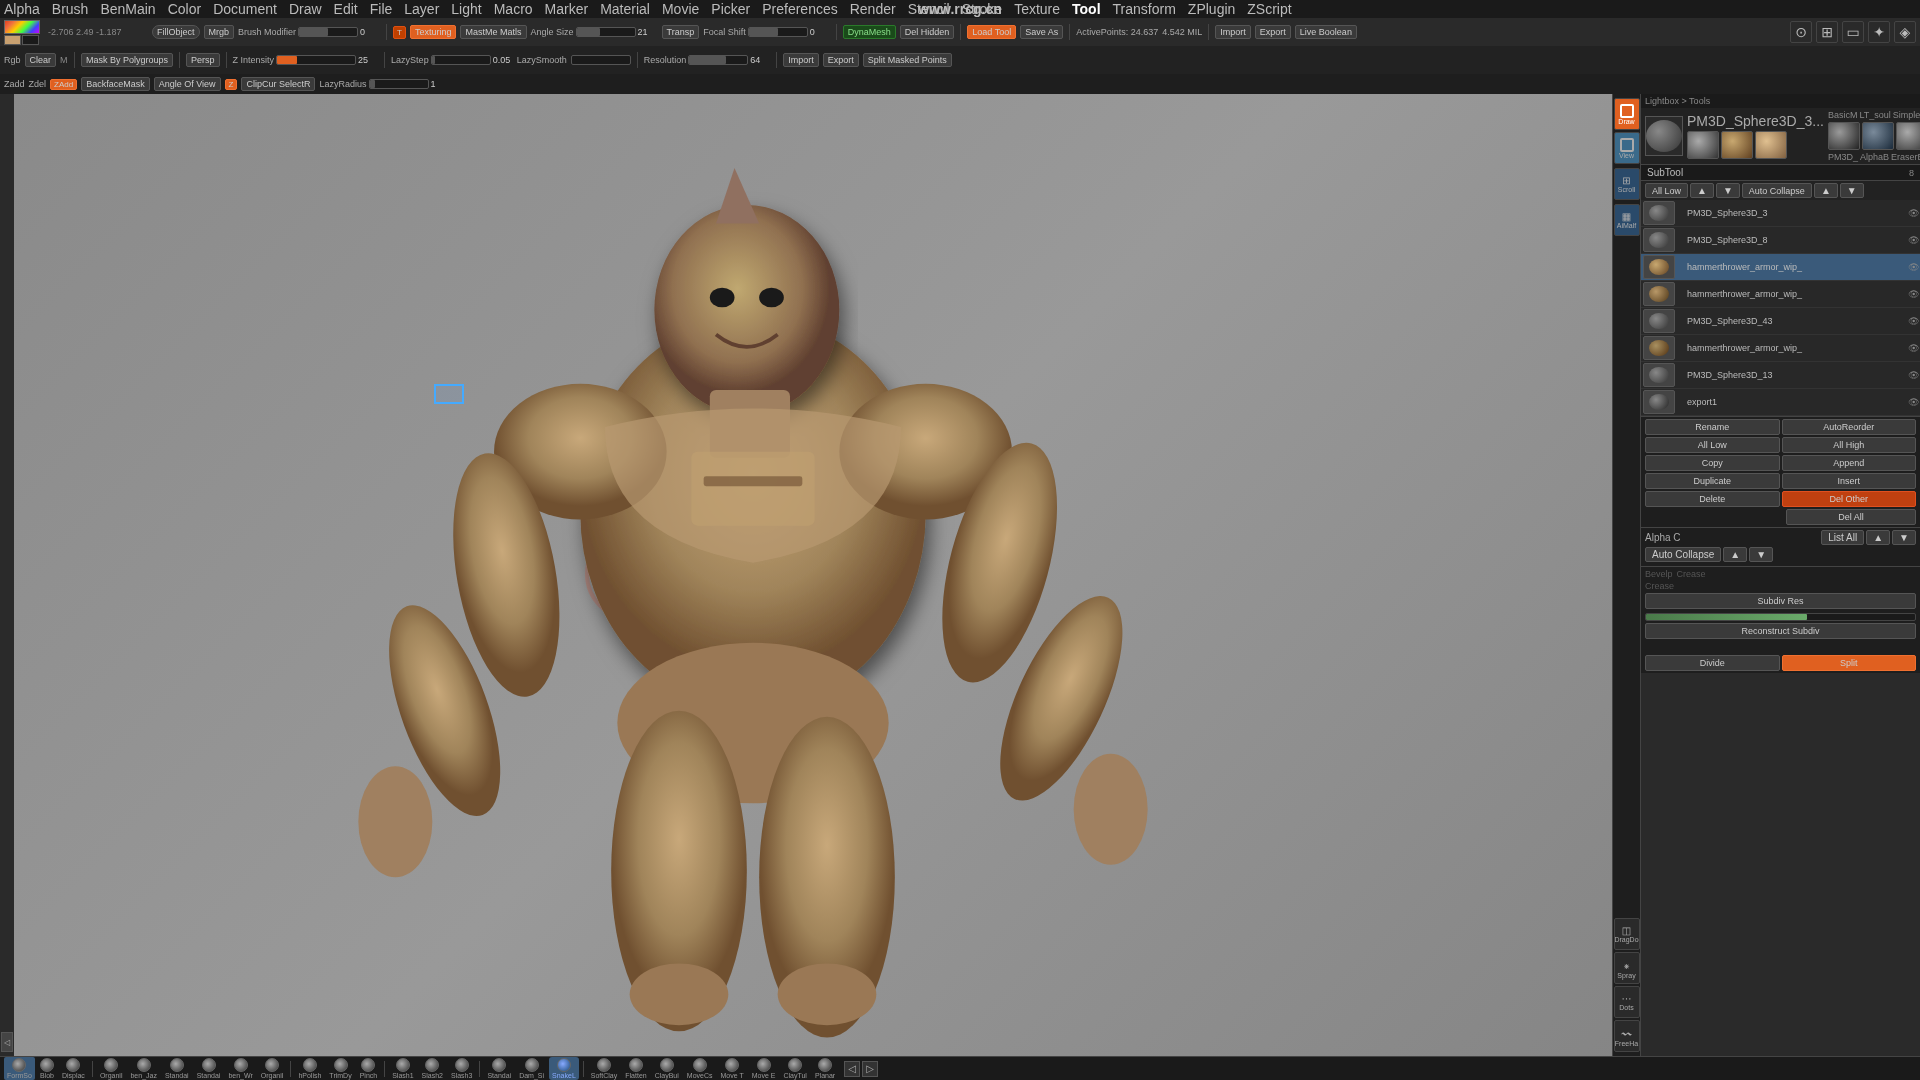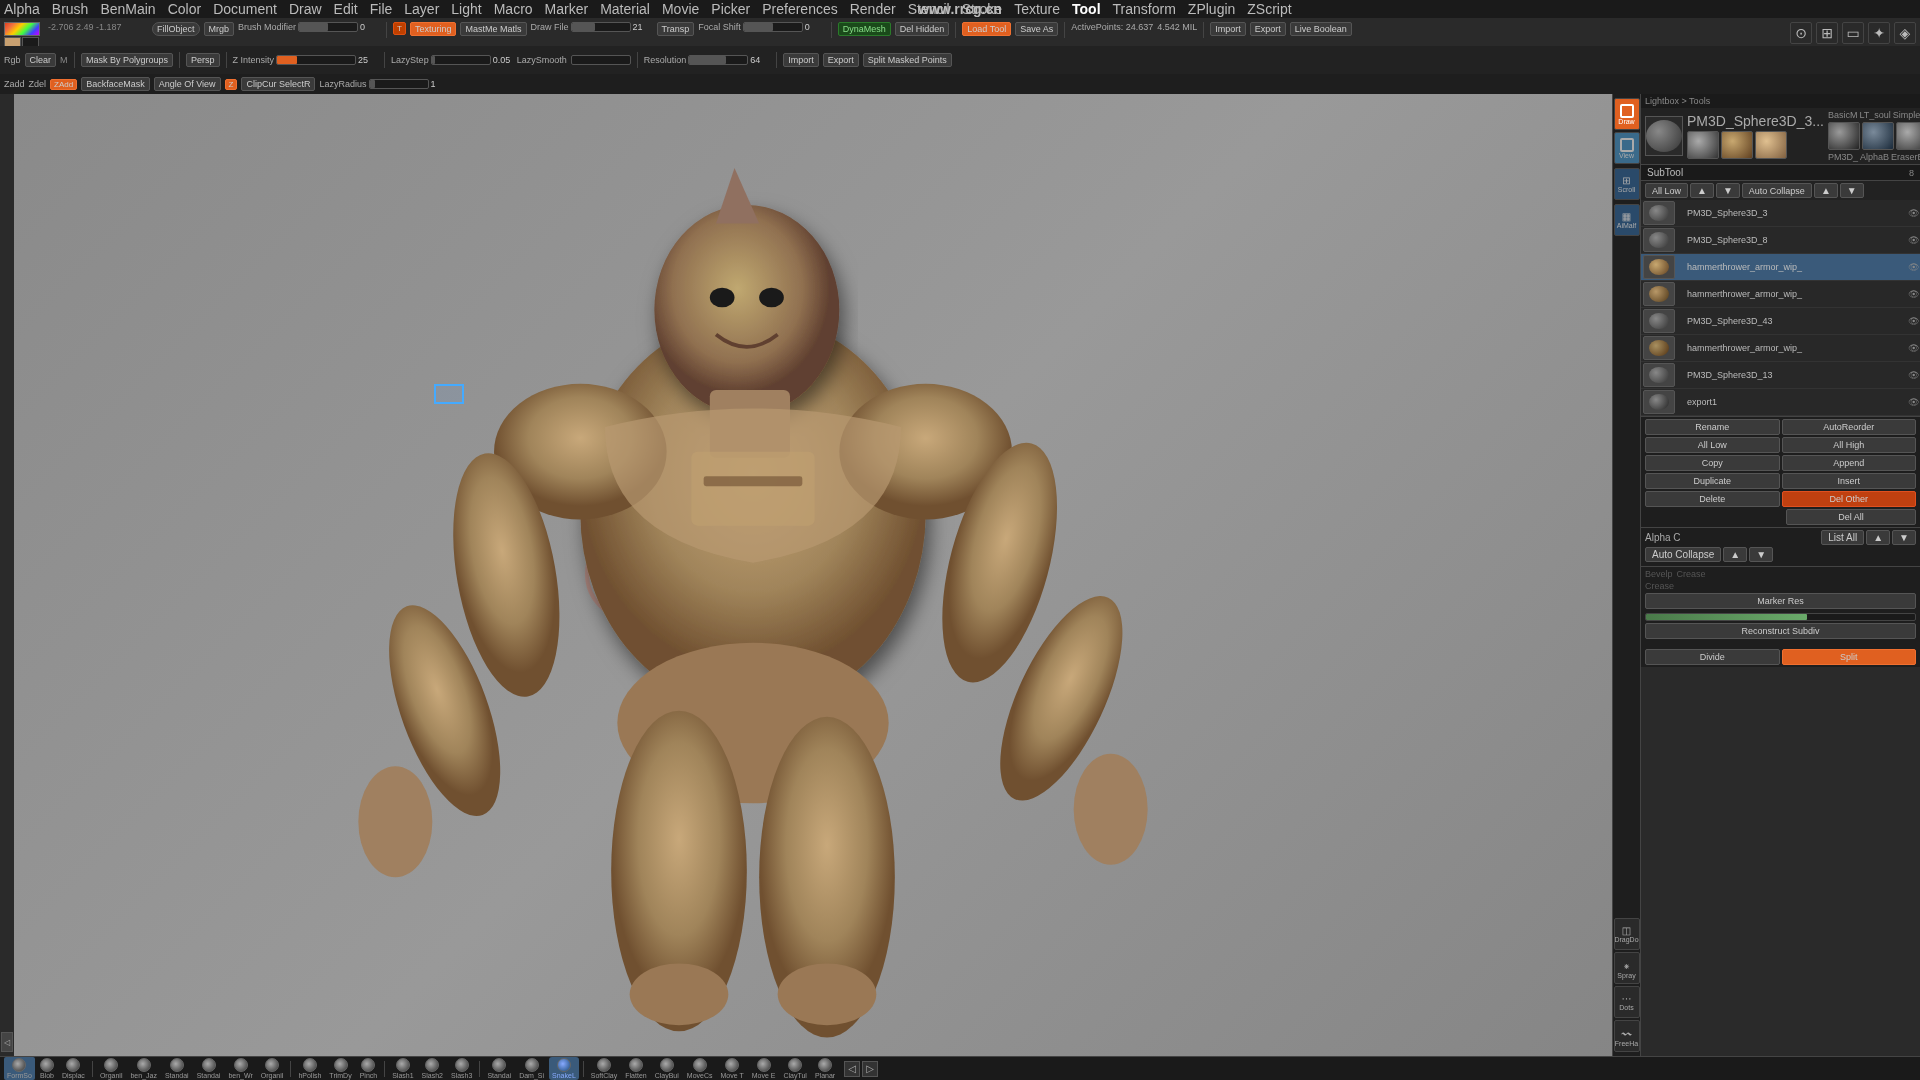--- a/index.html
+++ b/index.html
@@ -40,21 +40,21 @@
       font-weight: bold;
     }
 
     
     #toolbar {
       position: absolute;
       top: 18px; left: 0; right: 0;
       height: 28px;
       background: #2a2a2a;
       display: flex;
-      align-items: flex-start;
+      align-items: center;
       padding: 4px 4px;
       gap: 4px;
       z-index: 99;
     }
 
     
     #toolbar2 {
       position: absolute;
       top: 46px; left: 0; right: 0;
       height: 28px;
@@ -513,21 +513,21 @@
   </div>
 
   <div class="tb-sep"></div>
 
   <button class="tb-btn orange2" style="font-size:8px;padding:1px 3px;">T</button>
   <button class="tb-btn orange">Texturing</button>
 
   <button class="tb-btn" style="font-size:9px;">MastMe Matls</button>
 
   <div class="slider-container">
-    <span class="tb-label">Draw File</span>
+    <span class="tb-label">Angle Size</span>
     <div class="slider-track">
       <div class="slider-fill" style="width:40%;"></div>
     </div>
     <span class="slider-val">21</span>
   </div>
 
   <button class="tb-btn">Transp</button>
 
   <div class="slider-container">
     <span class="tb-label">Focal Shift</span>
@@ -953,27 +953,27 @@
   <div class="subd-section">
     
     <div style="font-size:9px;color:#555;margin-bottom:2px;display:flex;gap:4px;">
       <span>Bevelp</span>
       <span>Crease</span>
     </div>
     <div style="font-size:9px;color:#555;margin-bottom:2px;">
       <span>Crease</span>
     </div>
     
-    <button class="grid-btn" style="width:100%;margin-bottom:2px;">Marker Res</button>
+    <button class="grid-btn" style="width:100%;margin-bottom:2px;">Subdiv Res</button>
     
     <div class="progress-bar">
       <div class="progress-fill" style="width:60%;"></div>
     </div>
     
-    <button class="grid-btn" style="width:100%;margin-bottom:10px;">Reconstruct Subdiv</button>
+    <button class="grid-btn" style="width:100%;margin-bottom:16px;">Reconstruct Subdiv</button>
     
     <div class="btn-grid-2">
       <button class="grid-btn">Divide</button>
       <button class="grid-btn highlight" style="background:#e06020;border-color:#f07030;">Split</button>
     </div>
   </div>
 </div>
 
 <div id="bottom-toolbar">
 

